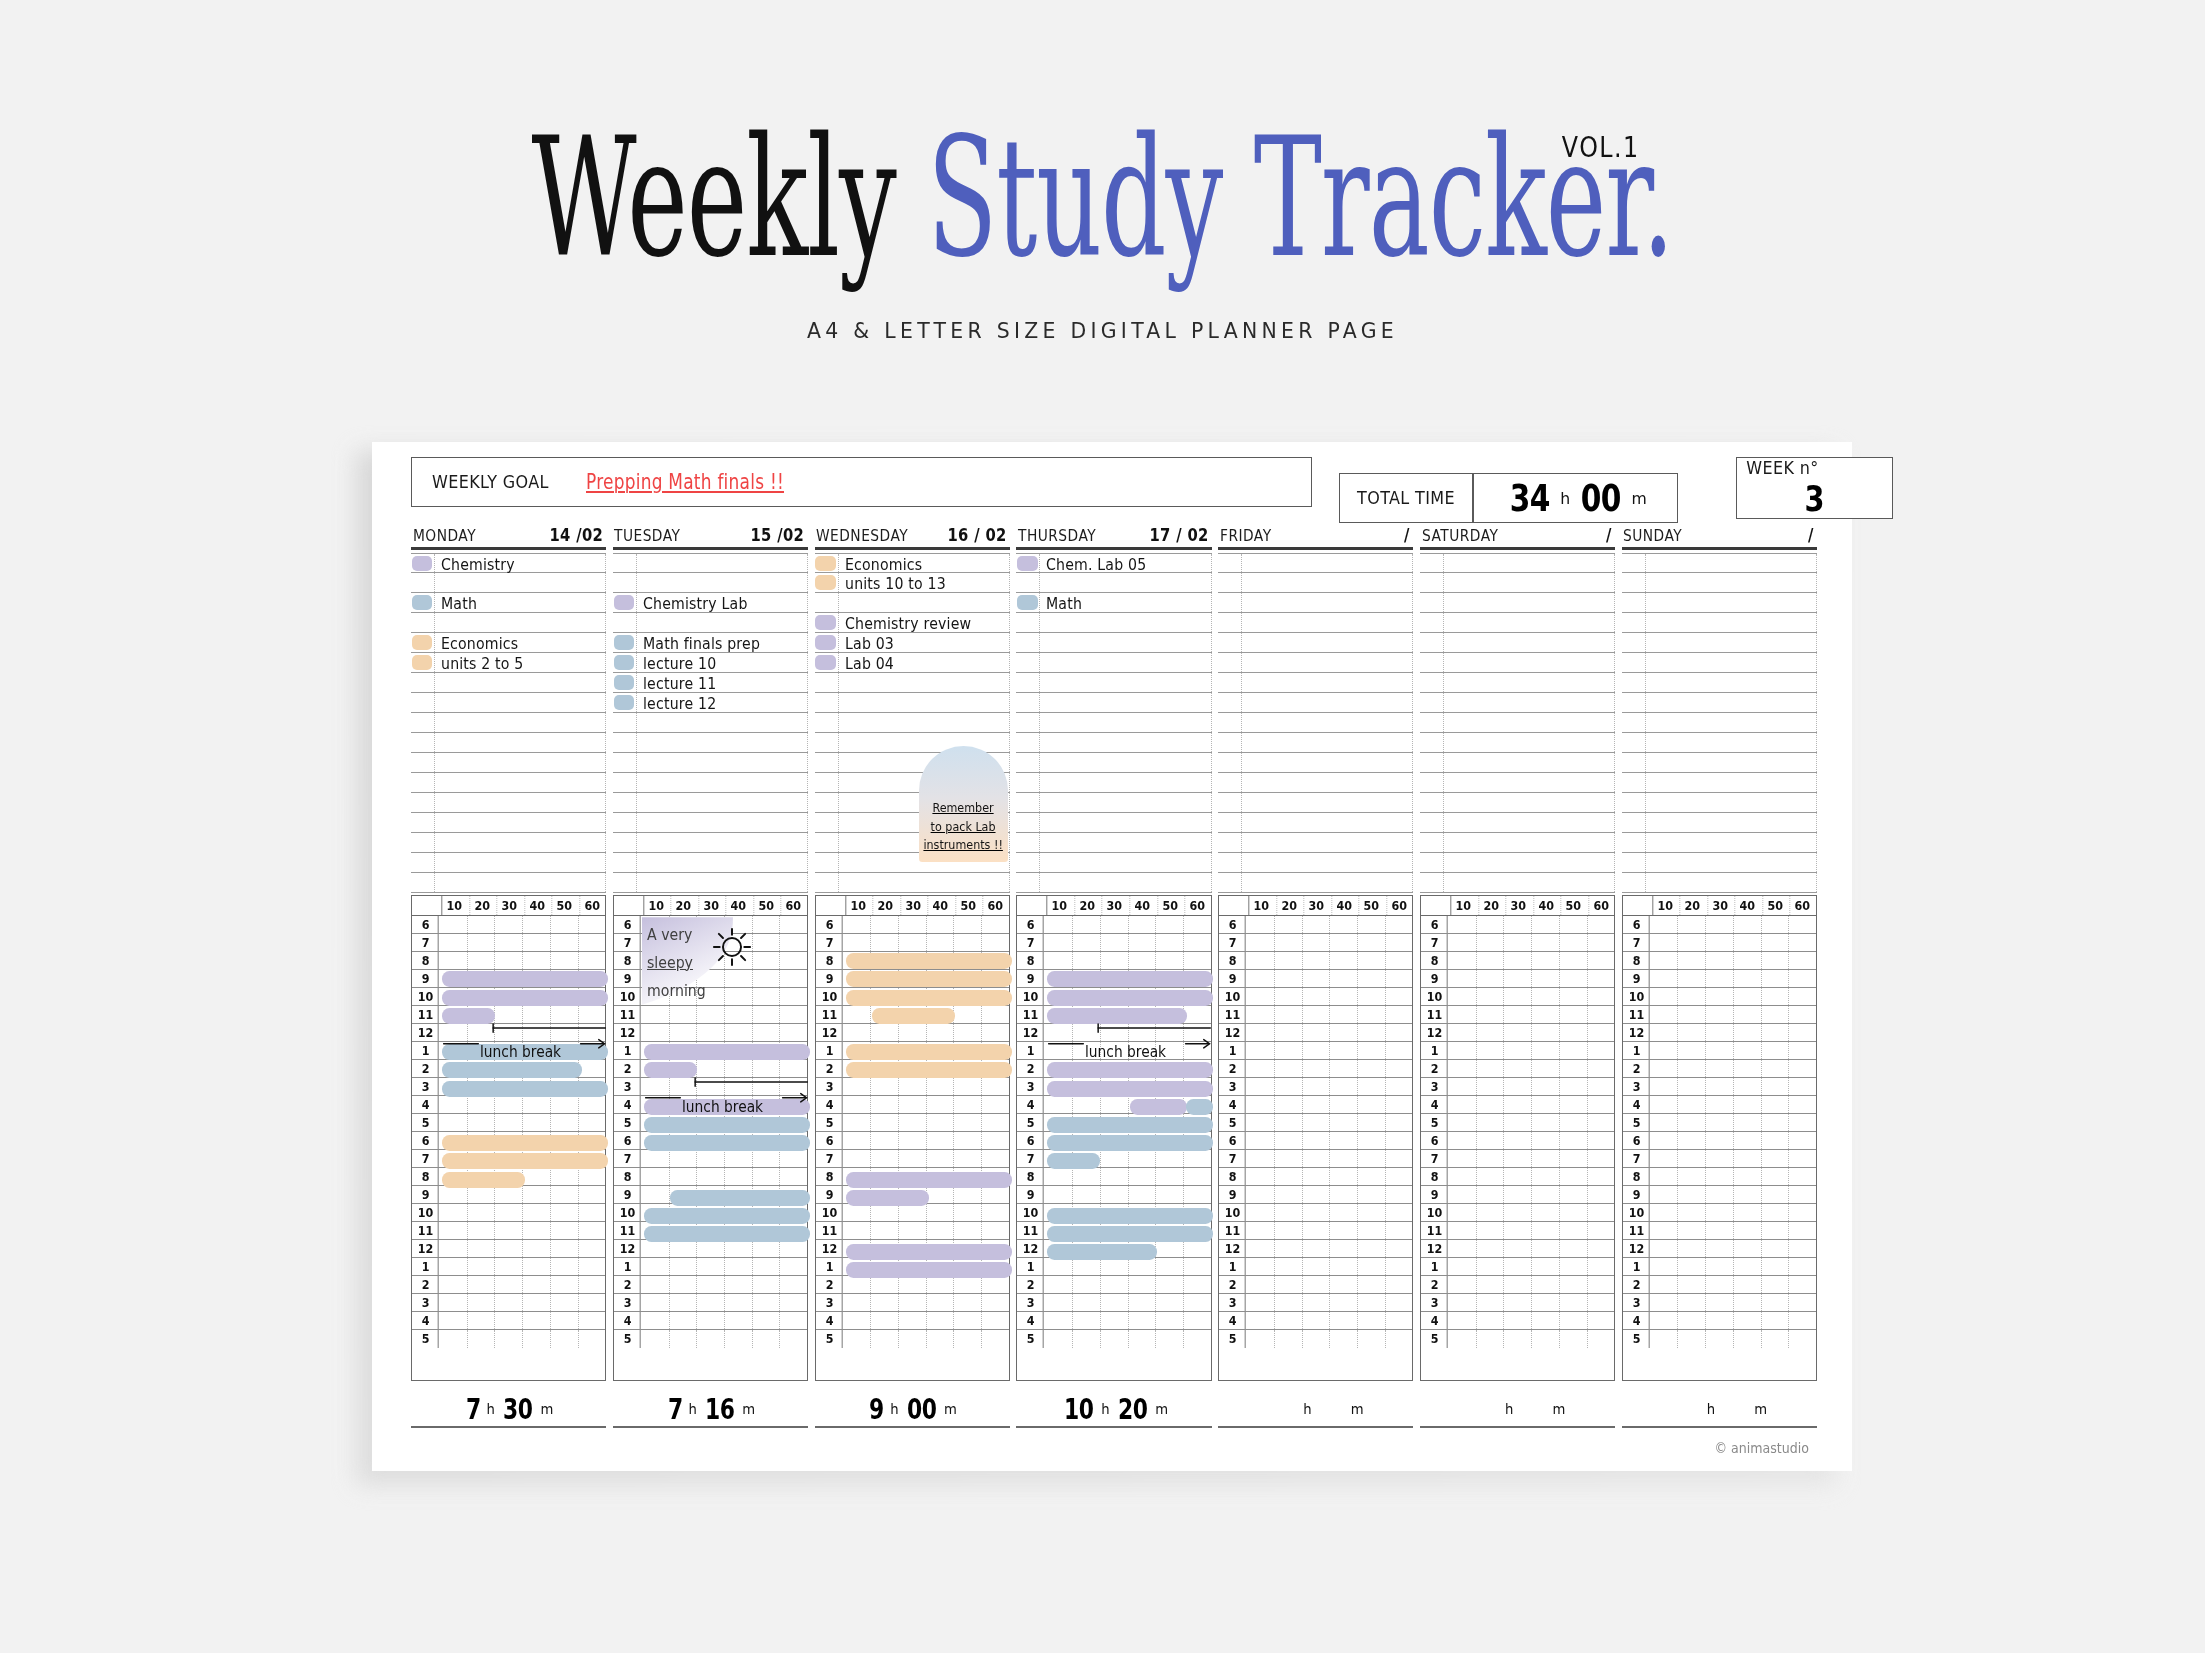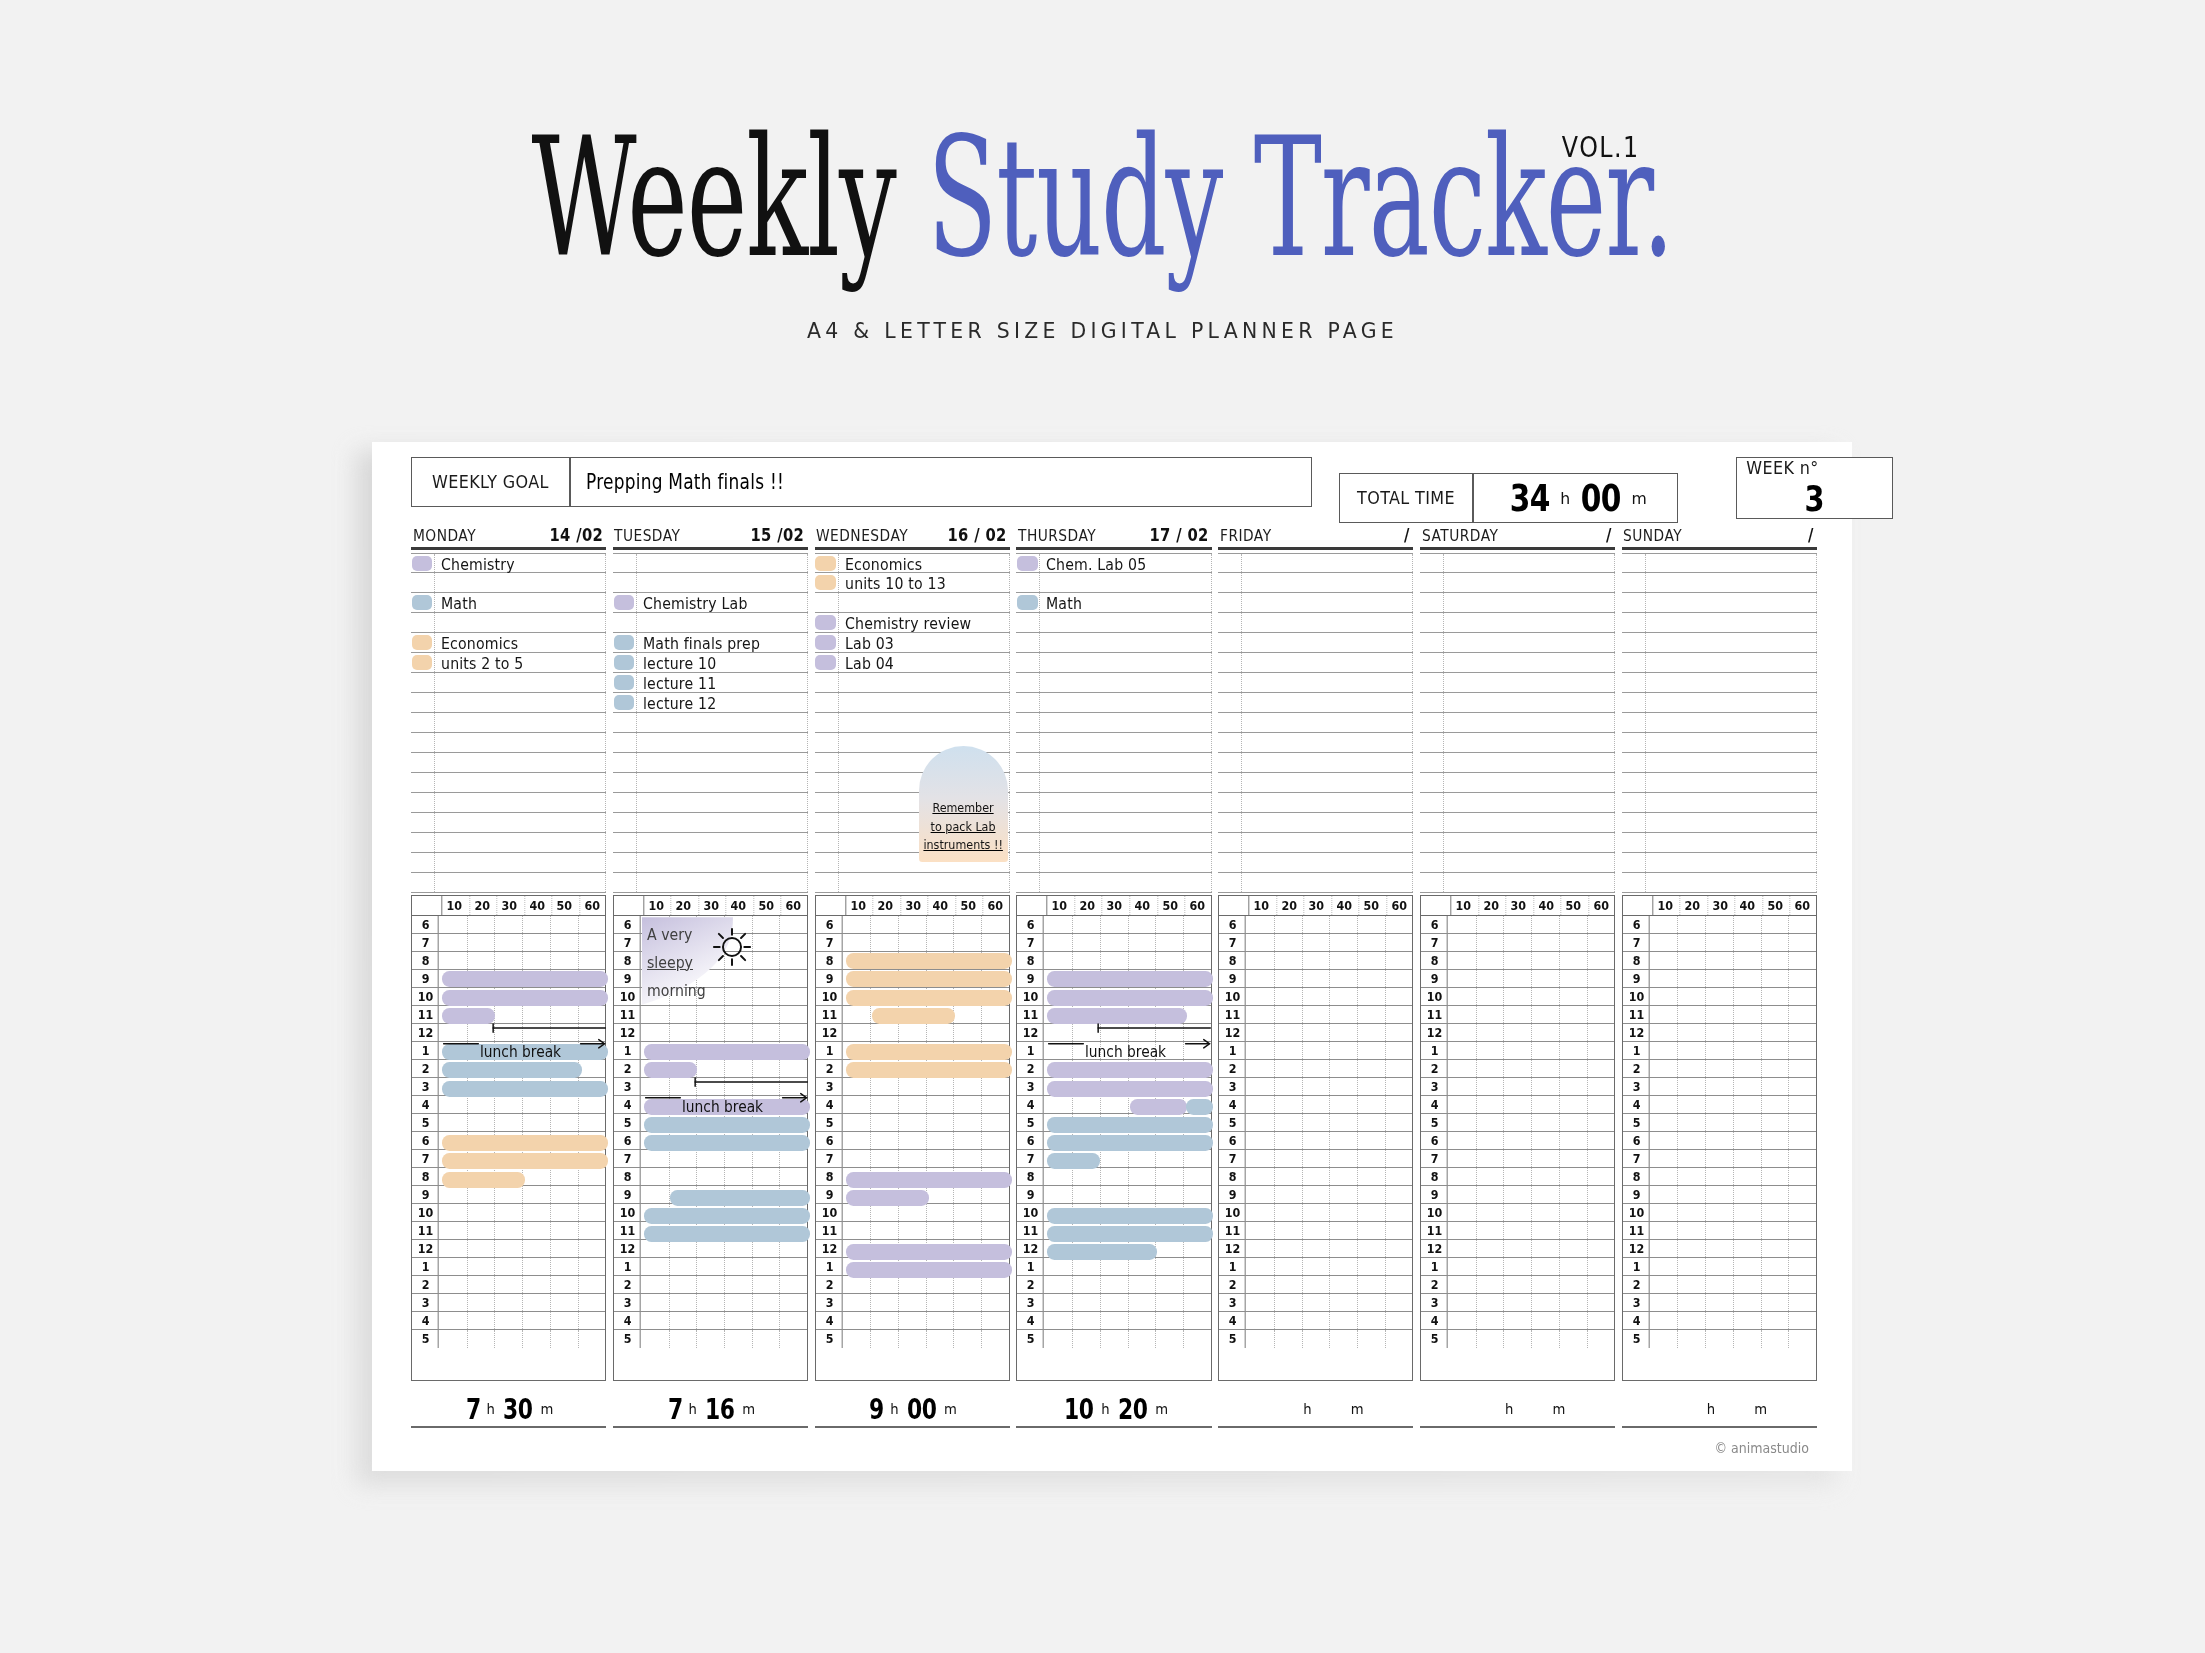--- a/index.html
+++ b/index.html
@@ -50,23 +50,23 @@
   .box { position:absolute; border:1.7px solid #5a5a5a; background:#fff;
          display:flex; align-items:stretch; }
   .box .lbl {
     display:flex; align-items:center; justify-content:center;
     font-size:17.4px; letter-spacing:0.4px; color:#1a1a1a;
     padding:0 11.6px; white-space:nowrap;
     transform:scaleX(0.92);
   }
   .box .divider { width:1.7px; background:#5a5a5a; }
   .box .val { flex:1; display:flex; align-items:center; padding:0 15px;
-              font-size:20.7px; color:#000000; }
+              font-size:20.7px; color:#ef4444;text-decoration:underline; }
 
-  .goal-box { left:39px; top:15px; width:901px; height:50px; }
+  .goal-box { left:39px; top:15px; width:901px; height:50px;align-items:center; }
   .goal-box .lbl { width:157px; }
   .goal-val { font-family:"DejaVu Sans", sans-serif; font-size:20.7px;
               transform:scaleX(0.82); transform-origin:left center;
               letter-spacing:0.3px; }
 
   .total-box { left:967px; top:15px; width:339px; height:50px;margin-top:16px; }
   .total-box .lbl { width:132px; }
   .total-inner { flex:1; display:flex; align-items:center; justify-content:center; gap:5px; }
   .bignum { font-size:38px; font-weight:700; letter-spacing:-0.8px;
             transform:scaleX(0.78); display:inline-block; }

